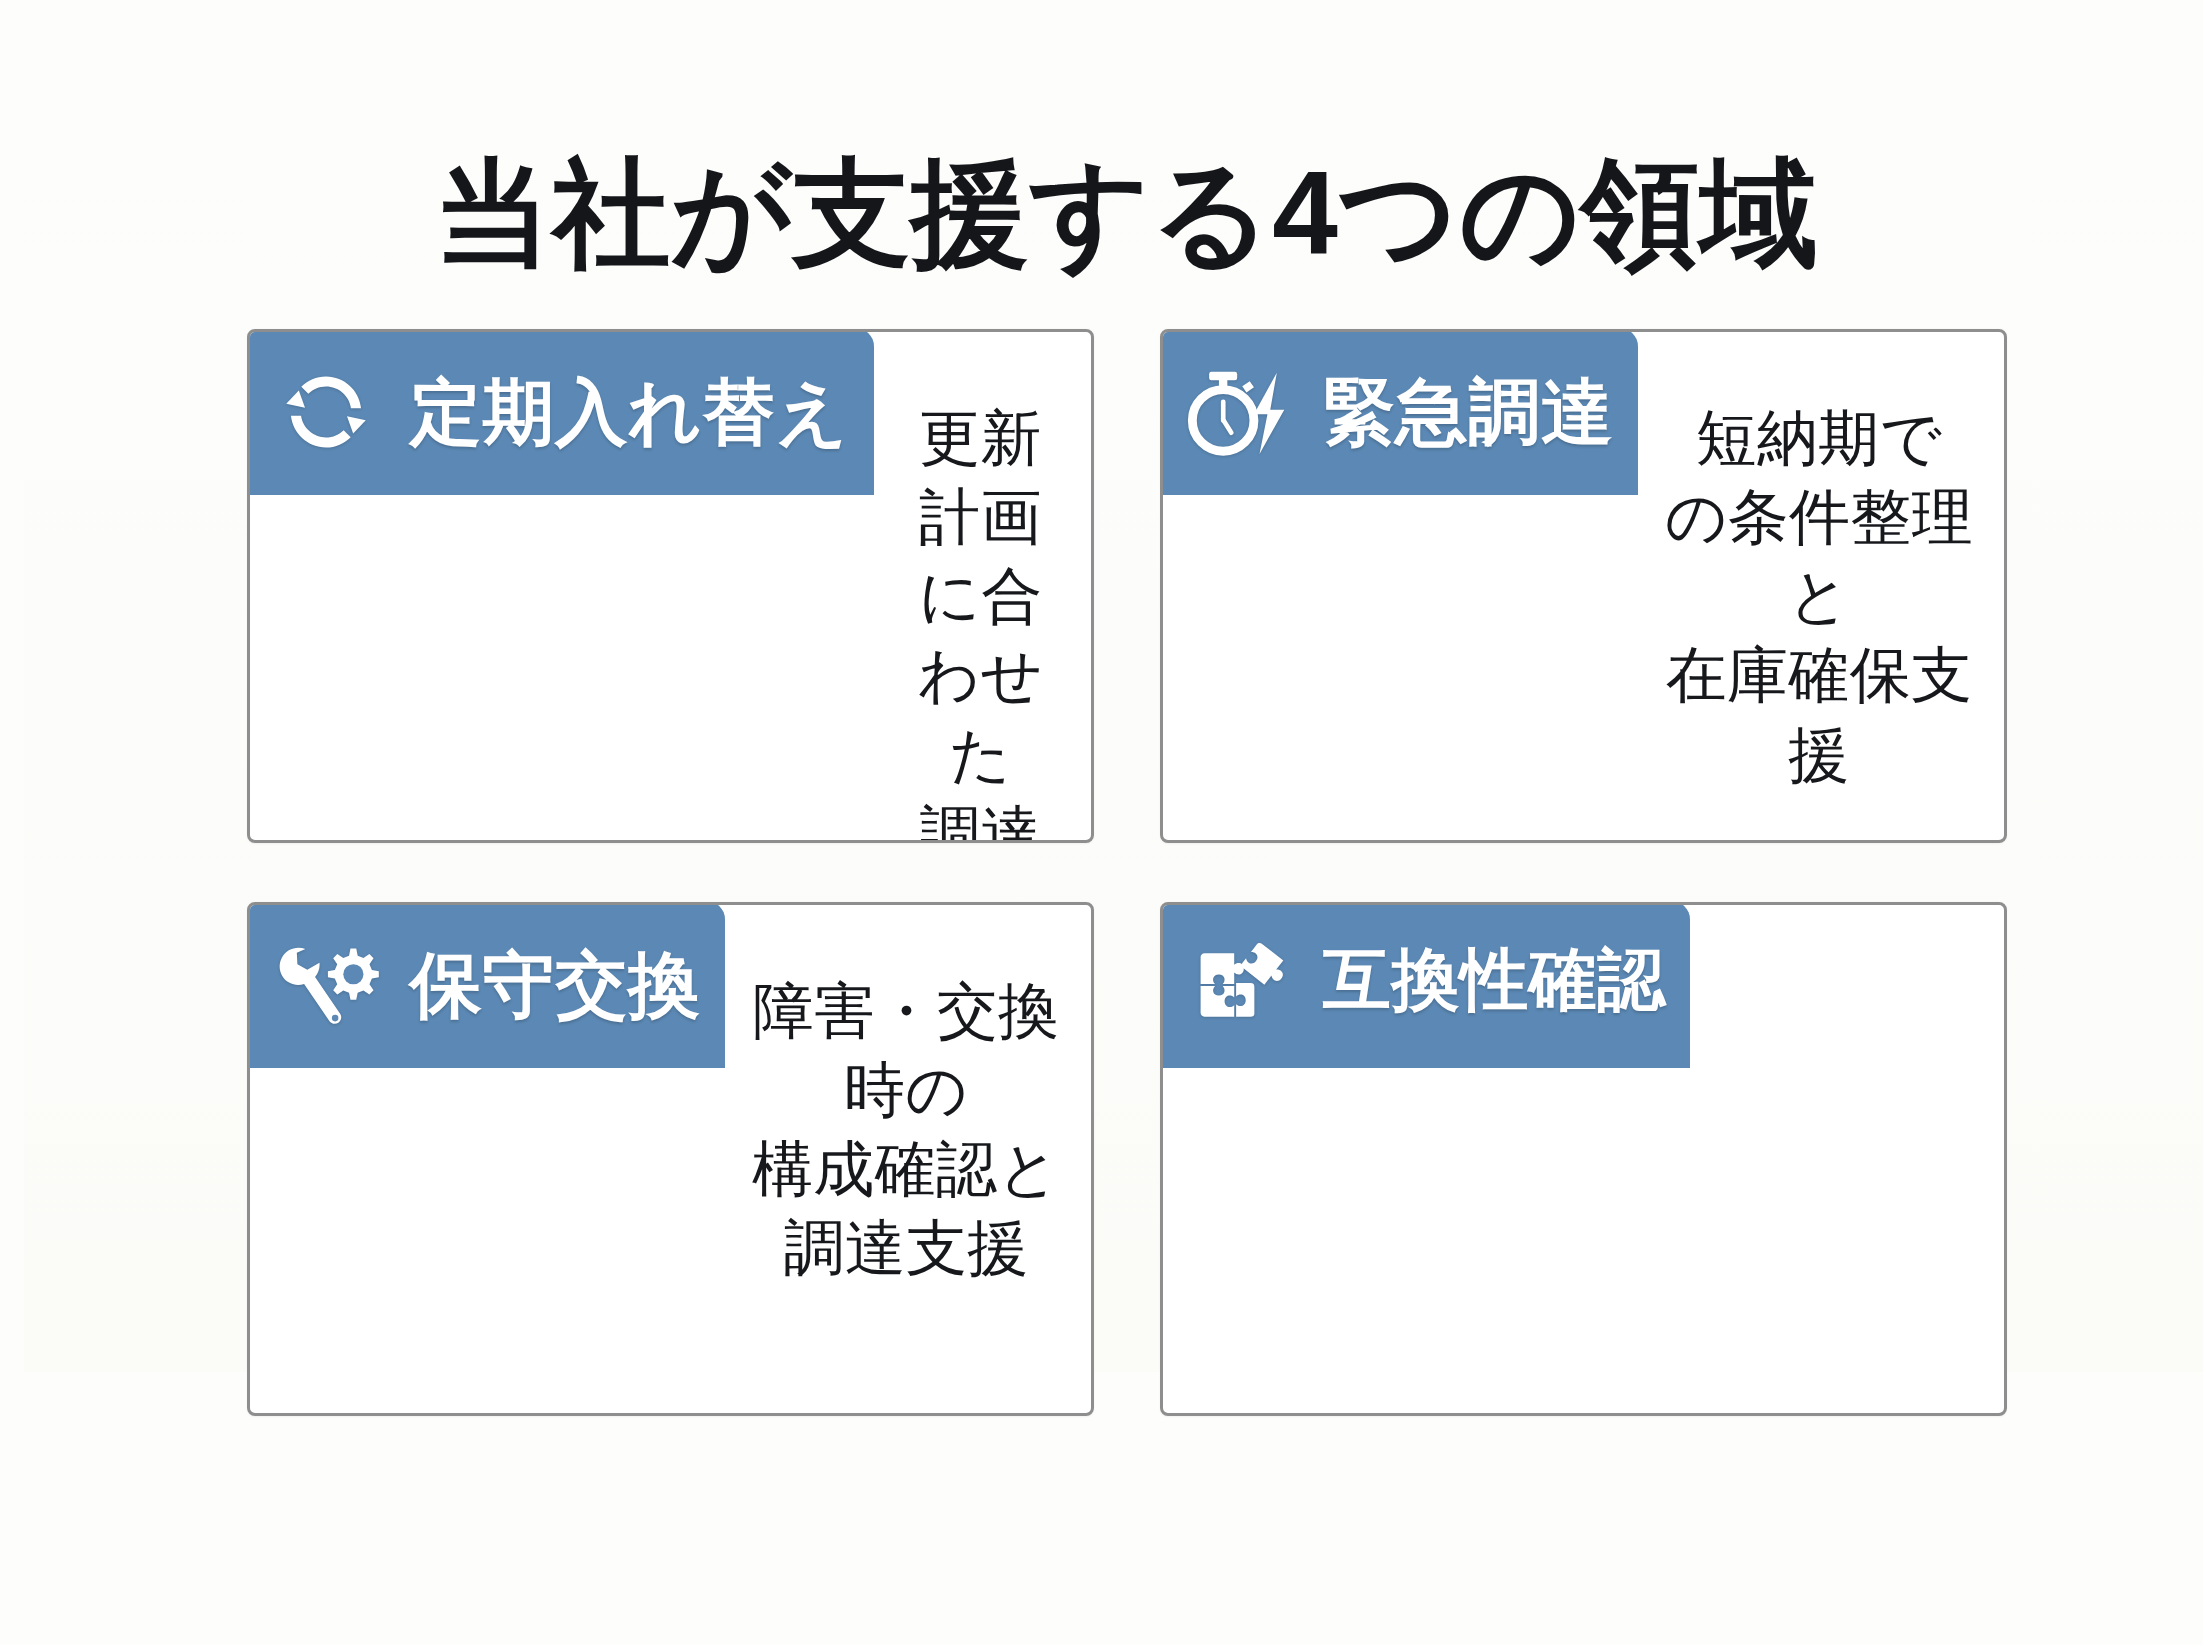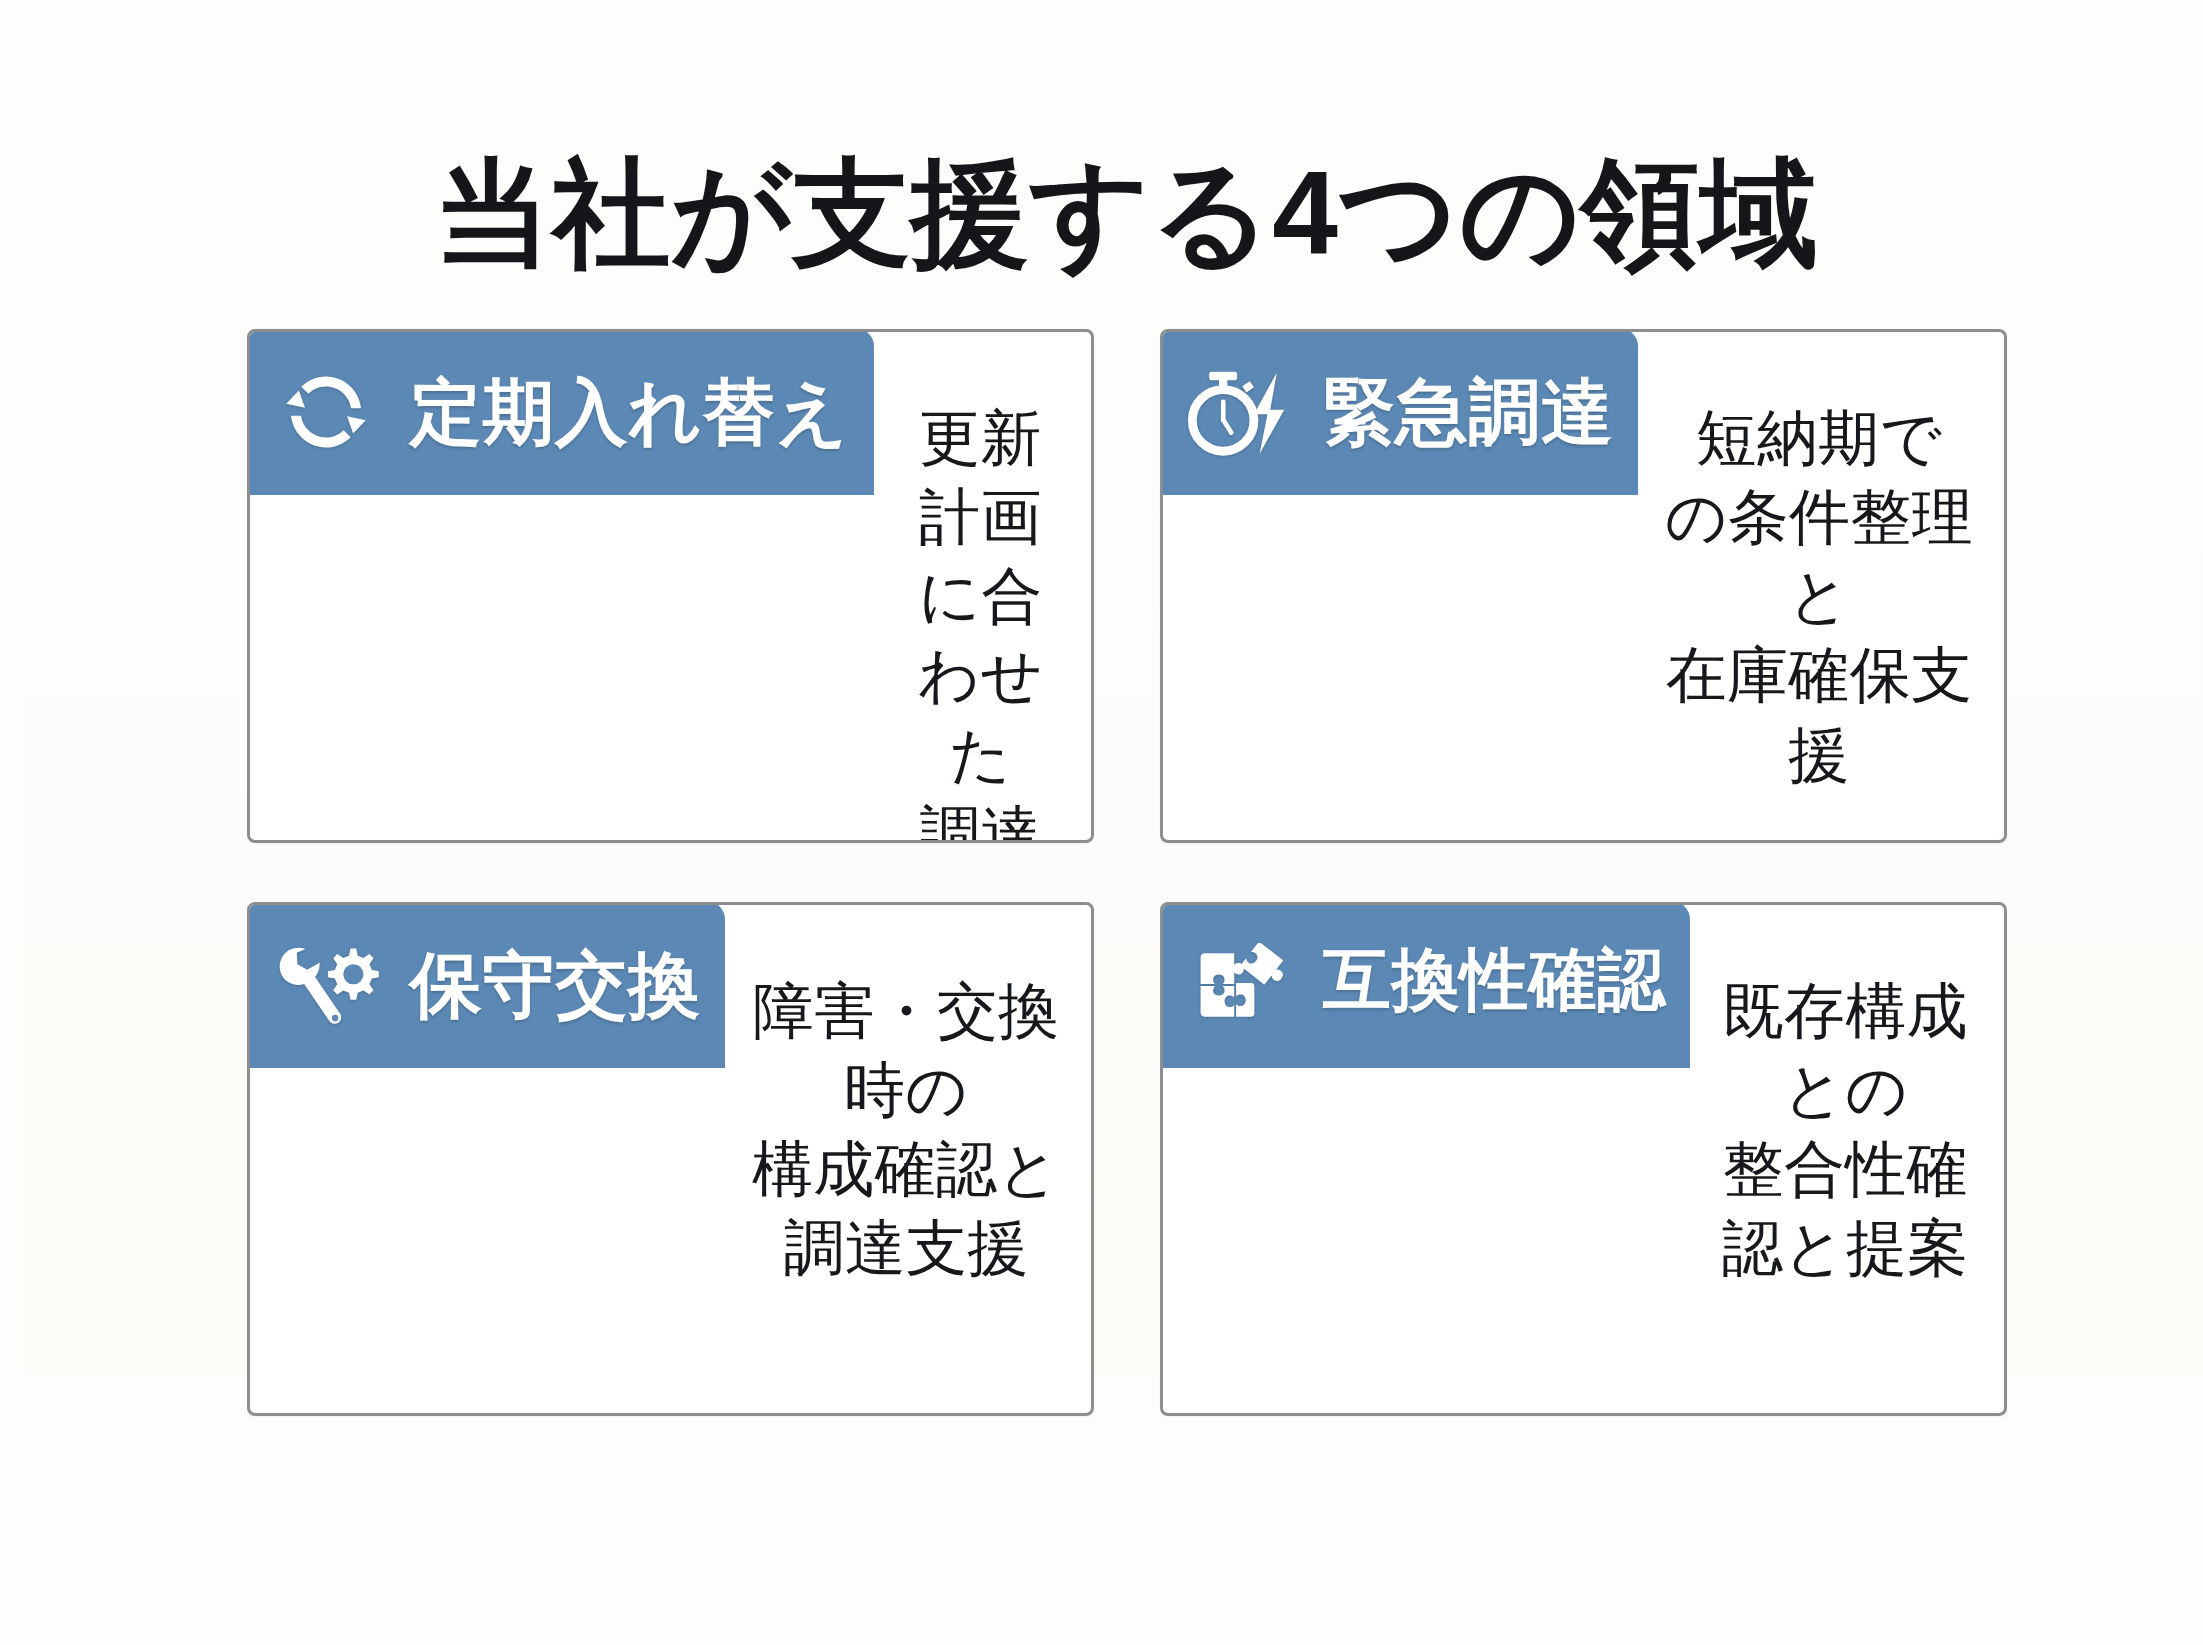--- a/index.html
+++ b/index.html
@@ -242,21 +242,17 @@
                 <path d="M56 16 C56 13.8 57.8 12 60 12 L88 12 L88 24
                          C91.5 20.5 98 21.5 98 28 C98 34.5 91.5 35.5 88 32 L88 44
                          L60 44 C57.8 44 56 42.2 56 40 L56 34
                          C59.5 37.5 66 36.5 66 30 C66 23.5 59.5 22.5 56 26 Z"></path>
               </g>
             </g>
           </svg>
         </span>
         <span class="card-title compact">互換性確認</span>
       </div>
-      <div class="card-body">
-        <p class="card-body-text">既存構成との
-整合性確認と提案</p>
-      </div>
     </div>
 
   </div>
 </div>
 
 
 </body></html>

